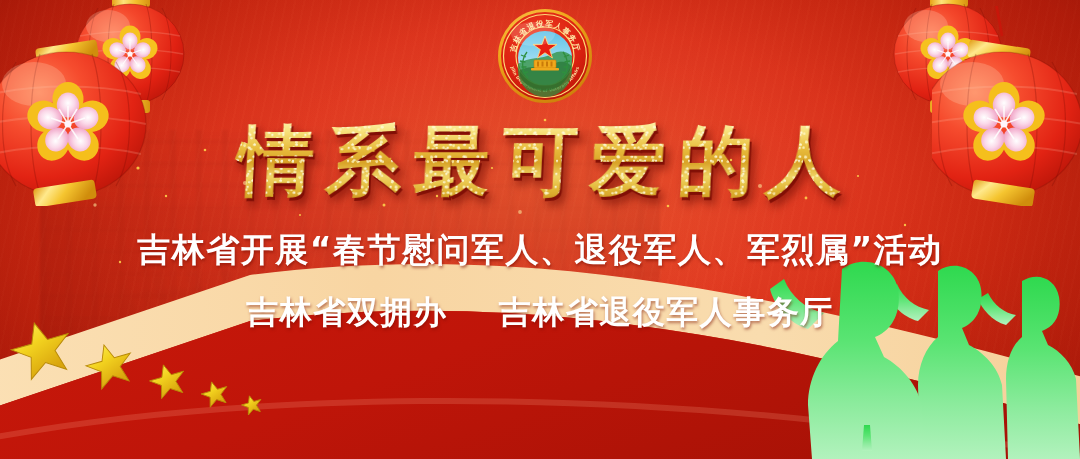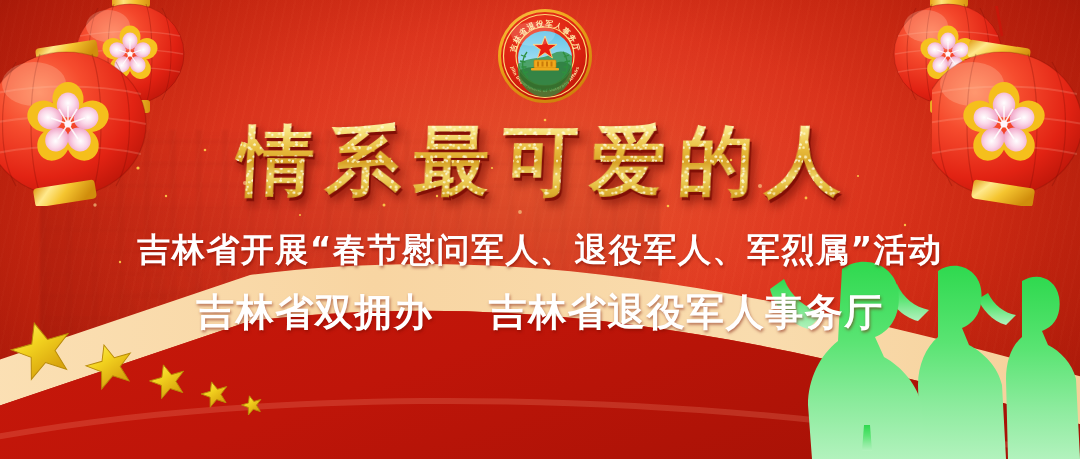--- a/index.html
+++ b/index.html
@@ -151,21 +151,21 @@
     font-weight: 700;
     letter-spacing: 1.5px;
     color: #ffffff;
     font-family: "DejaVu Sans", "Liberation Sans", sans-serif;
     text-shadow: 1px 2px 3px rgba(120,12,2,0.55);
   }
   .org-line {
     position: absolute;
     left: 0; top: 292px; width: 1080px;
     text-align: center;
-    font-size: 38px;
+    font-size: 32px;
     line-height: 40px;
     font-weight: 600;
     letter-spacing: 1.5px;
     color: #ffffff;
     font-family: "DejaVu Sans", "Liberation Sans", sans-serif;
     text-shadow: 1px 2px 3px rgba(120,12,2,0.50);
   }
   .org-gap { display: inline-block; width: 26px; }
 
   

